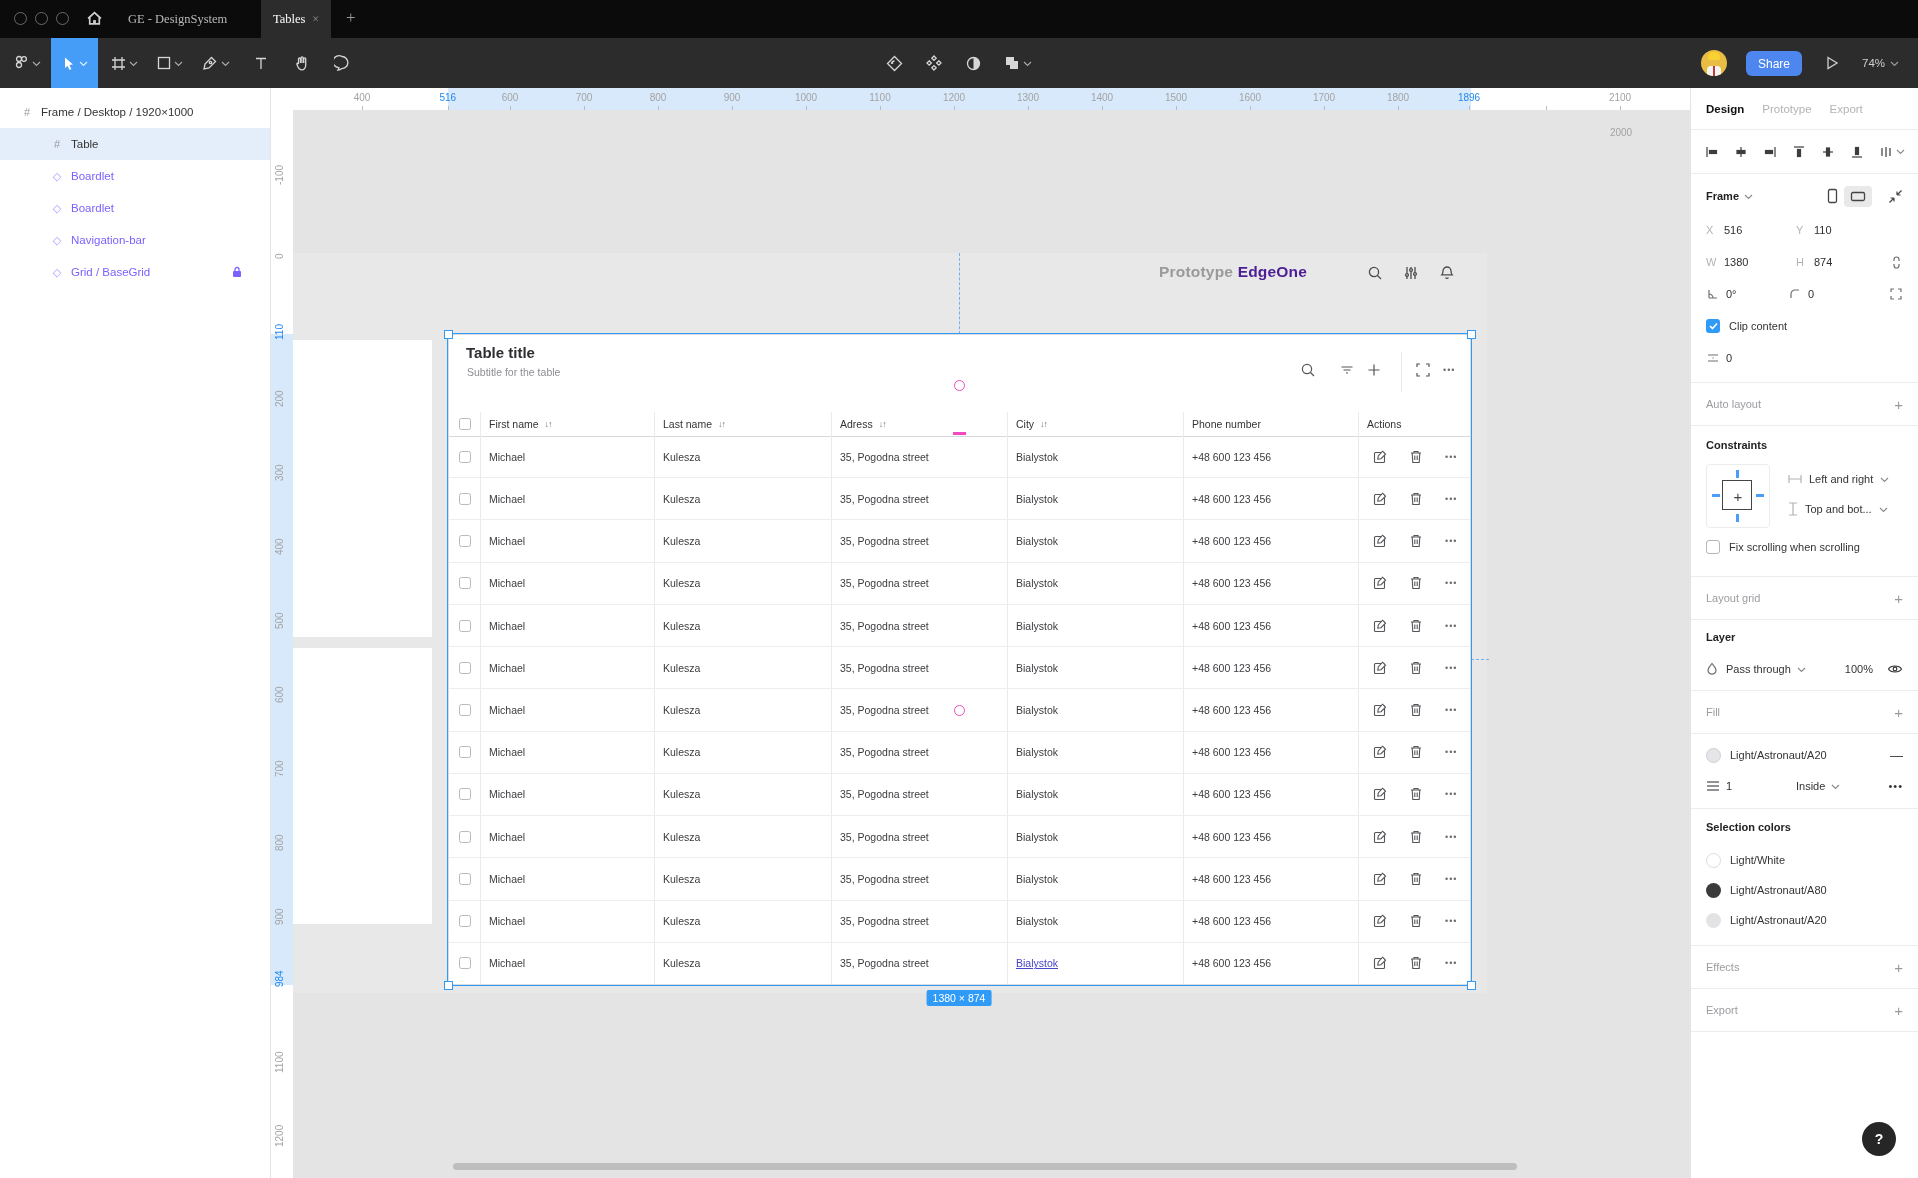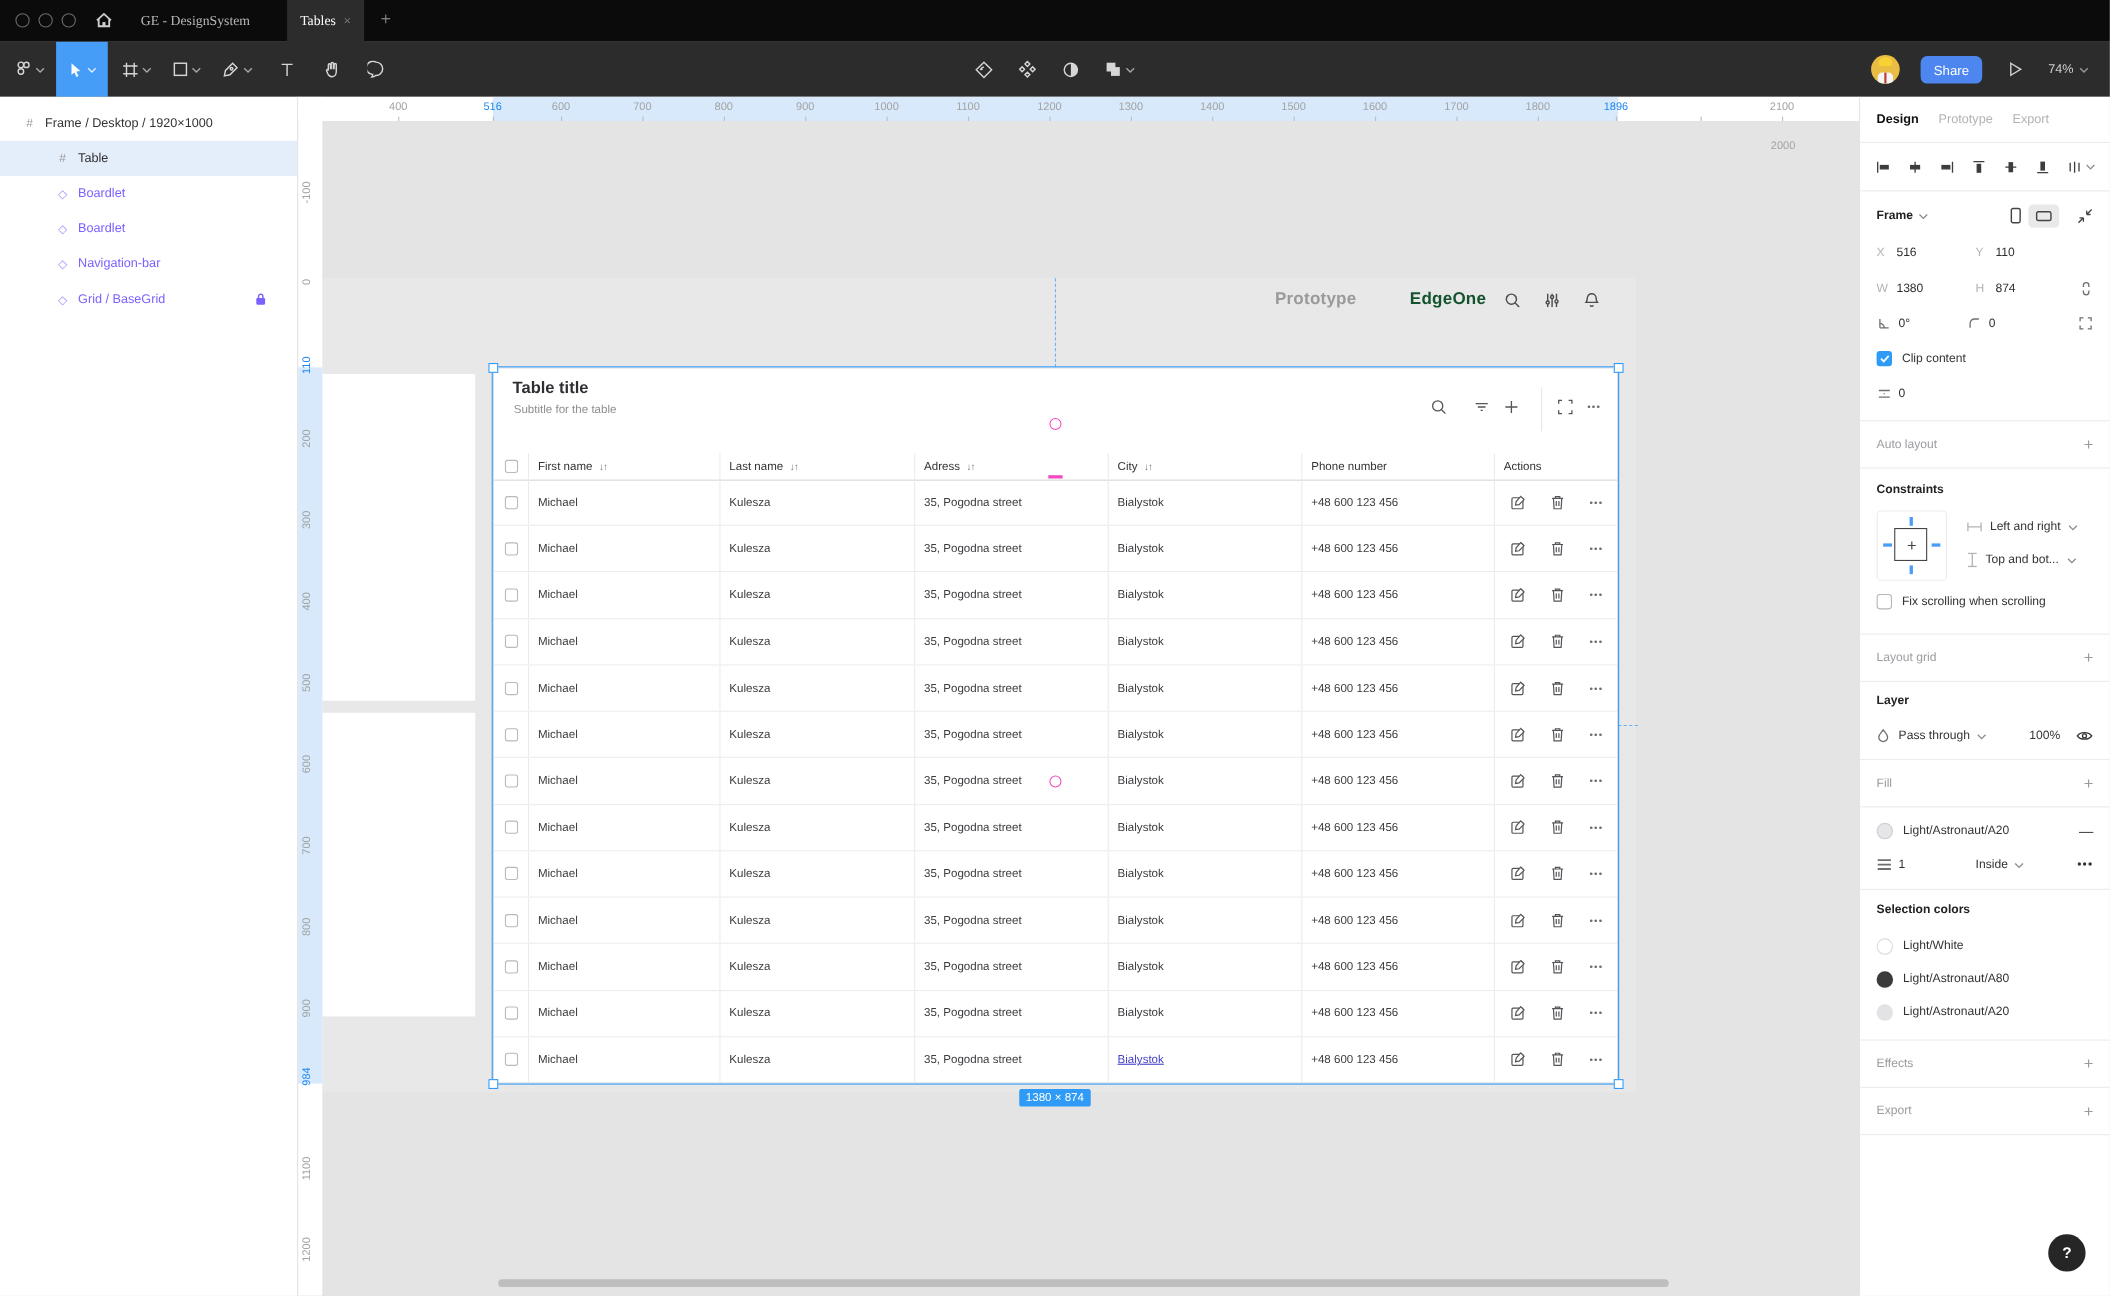--- a/index.html
+++ b/index.html
@@ -53,21 +53,21 @@
   .htick{position:absolute;top:4px;transform:translateX(-50%);font-size:10px;color:#a3a3a3;}
   .htick.hl{color:#1f87f2;}
   .hmark{position:absolute;bottom:0;width:1px;height:4px;background:#bdbdbd;}
   #vruler{position:absolute;left:0;top:22px;width:22px;bottom:0;background:#fff;}
   #vband{position:absolute;left:0;top:224px;width:22px;height:651px;background:#d7e9fb;}
   .vtick{position:absolute;left:3px;transform:translateY(6px) rotate(-90deg);transform-origin:left top;font-size:10px;color:#a3a3a3;white-space:nowrap;}
   .vtick.hl{color:#1f87f2;}
   .boardlet{position:absolute;background:#fff;}
   #navbar-logo{position:absolute;left:888px;top:175px;font-size:15.5px;letter-spacing:.2px;}
   #navbar-logo .lt{color:#9a9a9a;font-weight:600;}
-  #navbar-logo .bd{color:#14532d;font-weight:700;margin-left:44px;}
+  #navbar-logo .bd{color:#4c1d95;font-weight:700;}
   .nav-ic{position:absolute;top:177px;}
   .nav-ic svg{stroke:#4c4c4c;fill:none;stroke-width:1.3;}
   #guide-dash{position:absolute;left:688px;top:165px;height:81px;border-left:1px dashed #6fb0f5;}
   #ext-dash{position:absolute;left:1200px;top:571px;width:18px;border-top:1px dashed #6fb0f5;}
   
   #table-frame{position:absolute;left:177px;top:246px;width:1023px;height:651px;background:#fff;
     border:1px solid #dcdce0;box-sizing:border-box;outline:1.5px solid #2f9bf7;}
   .handle{position:absolute;width:9px;height:9px;background:#fff;border:1px solid #2f9bf7;box-sizing:border-box;}
   #tbl-title{position:absolute;left:17px;top:9px;font-size:15px;font-weight:700;color:#2e2e33;}
   #tbl-subtitle{position:absolute;left:18px;top:31px;font-size:10.5px;color:#8e8e93;}

